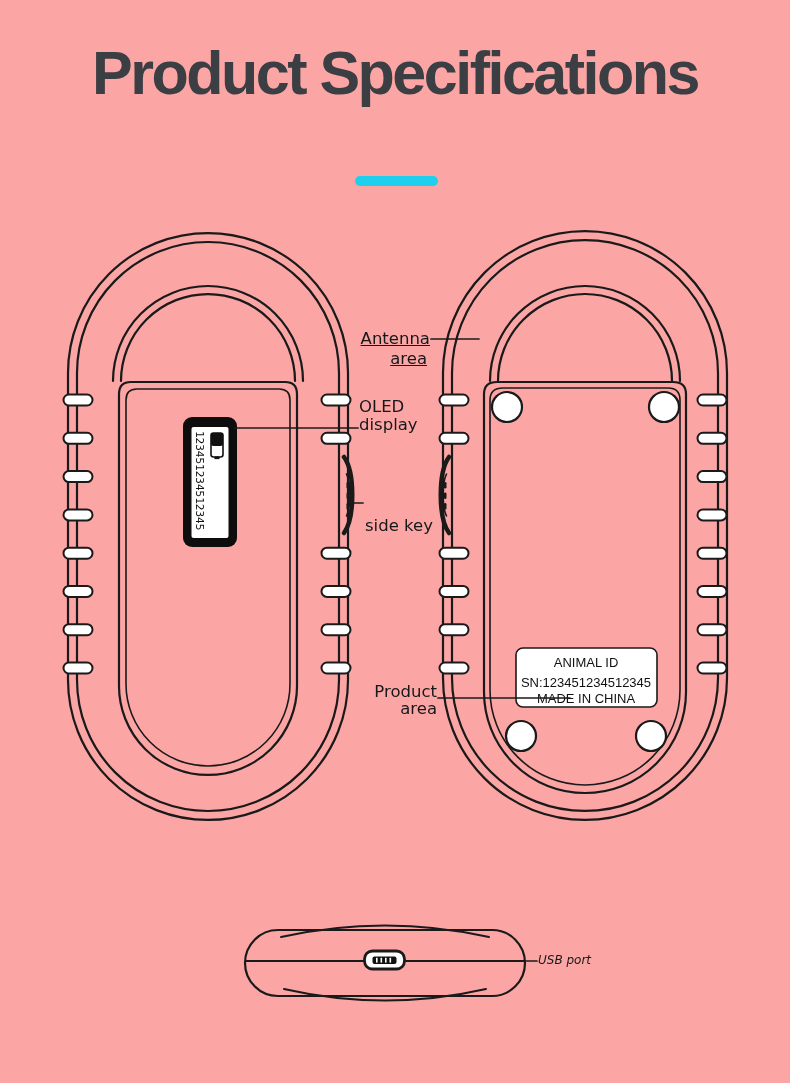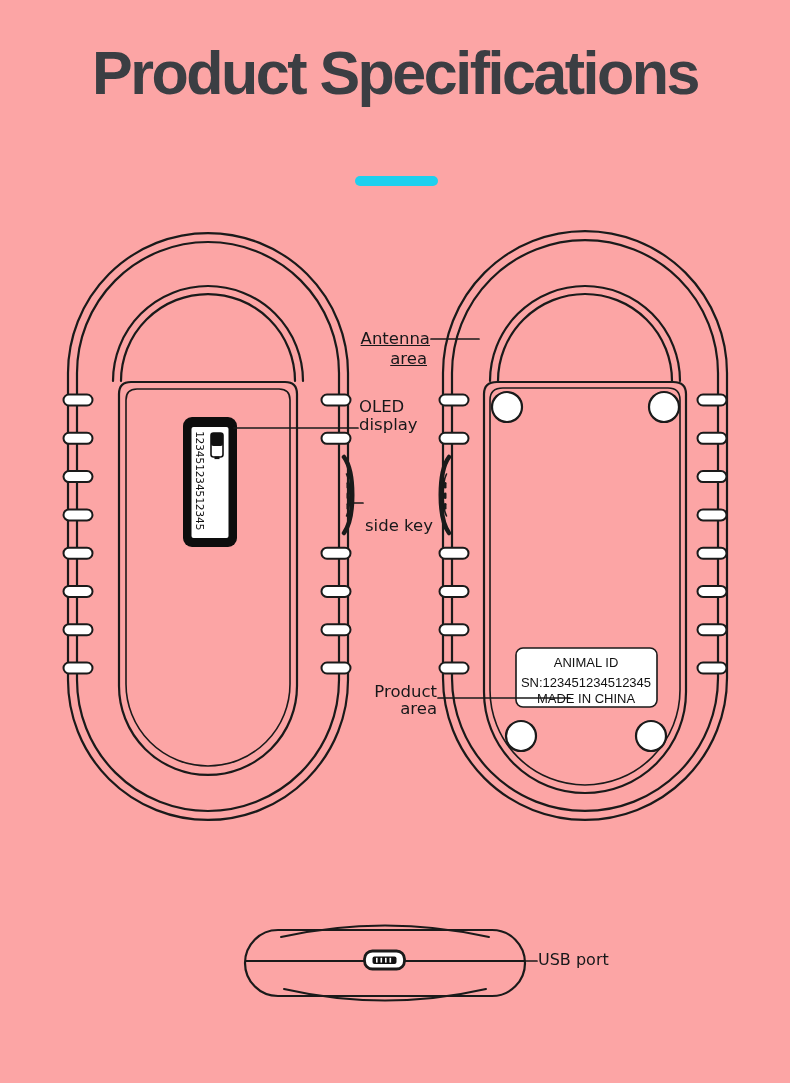--- a/index.html
+++ b/index.html
@@ -11,21 +11,21 @@
   .title-underline{position:absolute;left:355px;top:176px;width:83px;height:10px;
       border-radius:5px;background:#1ed0ee;}
   .diagram-svg{position:absolute;left:0;top:0;}
   .callout{position:absolute;color:#17181a;font-size:16.5px;line-height:20px;white-space:nowrap;}
   .callout .l2{display:block;}
   #antenna-label{right:360px;top:329px;text-align:right;text-decoration:underline;}
   #antenna-label .l2{padding-right:3px;}
   #oled-label{left:359px;top:398px;line-height:17.5px;}
   #side-key-label{left:365px;top:516px;}
   #battery-label{right:353px;top:684px;text-align:right;line-height:16.5px;}
-  #usb-label{left:538px;top:950px;font-size:16px;}
+  #usb-label{left:538px;top:950px;font-size:12px;font-style:italic;}
 </style>
 </head>
 <body>
 
 <div class="stage">
 
   <div class="page-title">Product Specifications</div>
   <div class="title-underline"></div>
 
   <svg class="diagram-svg" width="790" height="1083" viewBox="0 0 790 1083">

